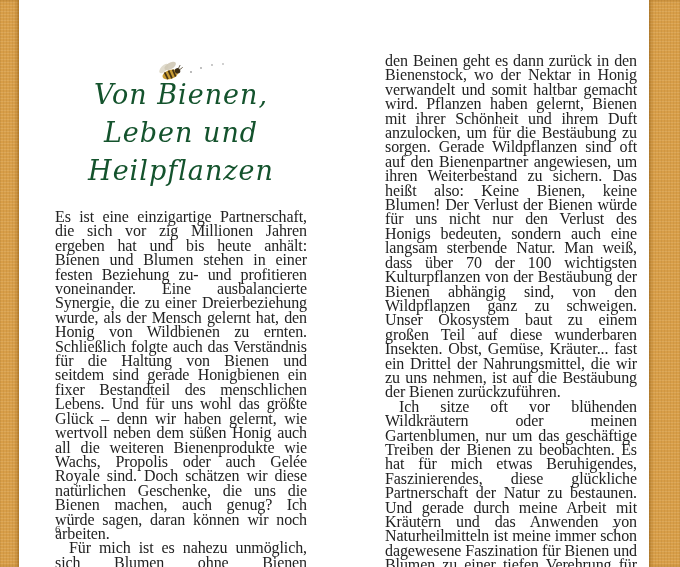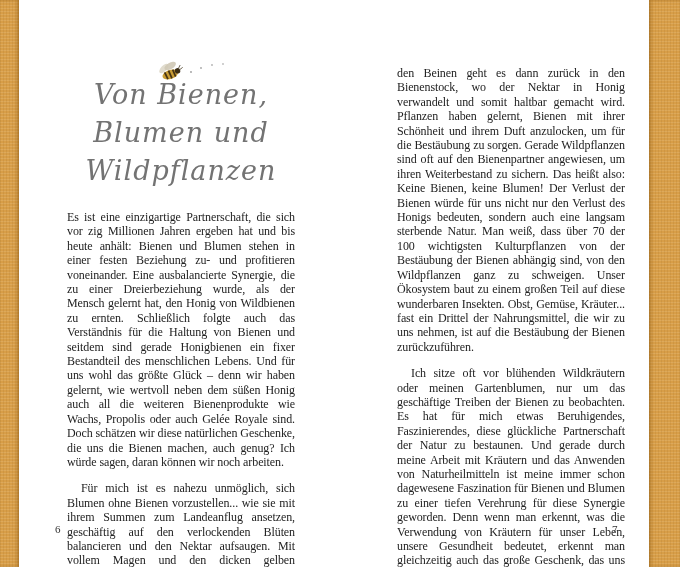--- a/index.html
+++ b/index.html
@@ -23,36 +23,36 @@
   .cover-strip.right { right:0; width:31px; box-shadow:inset 2px 0 3px rgba(140,90,20,.5); }
 
   .page-col { position:absolute; top:0; }
   .col-left  { left:55px;  width:252px; }
   .col-right { left:385px; width:252px; top:54px; }
 
   .title-block {
     position:relative;
     margin:76px 0 20px 0;
     text-align:center;
-    color:#737373;
+    color:#14532d;
     font-family:"DejaVu Serif", "Liberation Serif", serif;
     font-style:italic;
     font-size:27px;
     line-height:38px;
     letter-spacing:1px;
   }
   .title-line { white-space:nowrap; }
 
   .bee { position:absolute; top:-16px; left:98px; width:34px; height:24px; }
   .bee-trail { position:absolute; top:-14px; left:132px; width:40px; height:14px; }
 
   .body-par {
-    margin:12px;
+    margin:0;
     text-align:justify;
-    font-size:12px;
+    font-size:16px;
     line-height:14.4px;
     letter-spacing:-0.1px;
     color:#222222;
     hyphens:auto;
     -webkit-hyphens:auto;
   }
   .body-par.indent { text-indent:14px; }
 
   .pagenum {
     position:absolute; top:523px;
@@ -81,22 +81,22 @@
         <path d="M31.5 13 l3 -3 M32.5 15 l4 -1.5" stroke="#3a2c13" stroke-width="0.8" fill="none"></path>
       </g>
     </svg>
     <svg class="bee-trail" viewBox="0 0 40 14" aria-hidden="true">
       <circle cx="4" cy="10" r="0.9" fill="#9b9b9b"></circle>
       <circle cx="14" cy="6" r="0.9" fill="#a5a5a5"></circle>
       <circle cx="25" cy="3" r="0.9" fill="#b0b0b0"></circle>
       <circle cx="36" cy="2" r="0.9" fill="#bbbbbb"></circle>
     </svg>
     <div class="title-line">Von Bienen,</div>
-    <div class="title-line">Blumen und</div>
-    <div class="title-line">Wildpflanzen</div>
+    <div class="title-line">Leben und</div>
+    <div class="title-line">Heilpflanzen</div>
   </div>
   <p class="body-par">Es ist eine einzigartige Partnerschaft, die sich vor zig Millionen Jahren ergeben hat und bis heute anhält: Bienen und Blumen stehen in einer festen Beziehung zu- und profitieren voneinander. Eine ausbalancierte Synergie, die zu einer Dreierbeziehung wurde, als der Mensch gelernt hat, den Honig von Wildbienen zu ernten. Schließlich folgte auch das Verständnis für die Haltung von Bienen und seitdem sind gerade Honigbienen ein fixer Bestandteil des menschlichen Lebens. Und für uns wohl das größte Glück – denn wir haben gelernt, wie wertvoll neben dem süßen Honig auch all die weiteren Bienenprodukte wie Wachs, Propolis oder auch Gelée Royale sind. Doch schätzen wir diese natürlichen Geschenke, die uns die Bienen machen, auch genug? Ich würde sagen, daran können wir noch arbeiten.</p>
   <p class="body-par indent">Für mich ist es nahezu unmöglich, sich Blumen ohne Bienen vorzustellen... wie sie mit ihrem Summen zum Landeanflug ansetzen, geschäftig auf den verlockenden Blüten balancieren und den Nektar aufsaugen. Mit vollem Magen und den dicken gelben Pollenhöschen an</p>
 </section>
 
 <section class="page-col col-right" lang="de">
   <p class="body-par">den Beinen geht es dann zurück in den Bienenstock, wo der Nektar in Honig verwandelt und somit haltbar gemacht wird. Pflanzen haben gelernt, Bienen mit ihrer Schönheit und ihrem Duft anzulocken, um für die Bestäubung zu sorgen. Gerade Wildpflanzen sind oft auf den Bienenpartner angewiesen, um ihren Weiterbestand zu sichern. Das heißt also: Keine Bienen, keine Blumen! Der Verlust der Bienen würde für uns nicht nur den Verlust des Honigs bedeuten, sondern auch eine langsam sterbende Natur. Man weiß, dass über 70 der 100 wichtigsten Kulturpflanzen von der Bestäubung der Bienen abhängig sind, von den Wildpflanzen ganz zu schweigen. Unser Ökosystem baut zu einem großen Teil auf diese wunderbaren Insekten. Obst, Gemüse, Kräuter... fast ein Drittel der Nahrungsmittel, die wir zu uns nehmen, ist auf die Bestäubung der Bienen zurückzuführen.</p>
   <p class="body-par indent">Ich sitze oft vor blühenden Wildkräutern oder meinen Gartenblumen, nur um das geschäftige Treiben der Bienen zu beobachten. Es hat für mich etwas Beruhigendes, Faszinierendes, diese glückliche Partnerschaft der Natur zu bestaunen. Und gerade durch meine Arbeit mit Kräutern und das Anwenden von Naturheilmitteln ist meine immer schon dagewesene Faszination für Bienen und Blumen zu einer tiefen Verehrung für diese Synergie geworden. Denn wenn man erkennt, was die Verwendung von Kräutern für unser Leben, unsere Gesundheit bedeutet, erkennt man gleichzeitig auch das große Geschenk, das uns Bienen machen.</p>
 </section>
 

